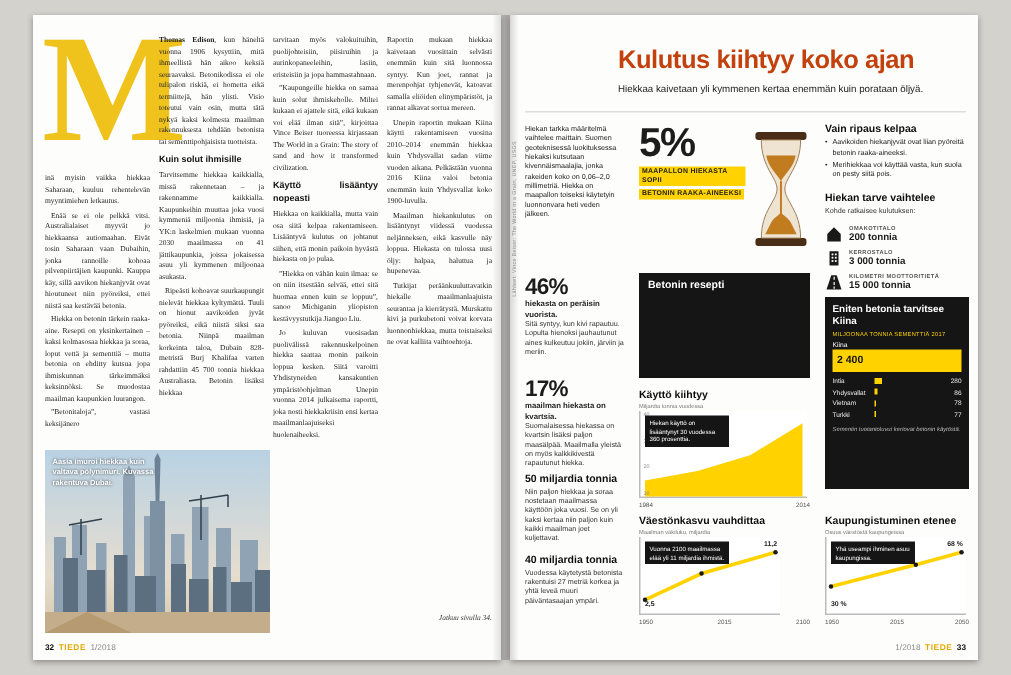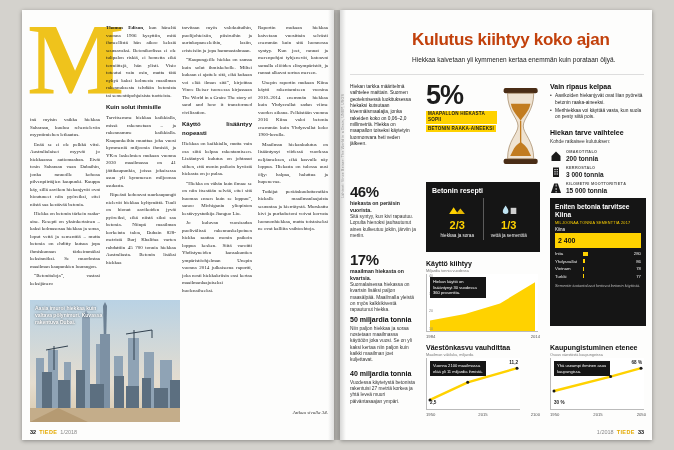--- a/index.html
+++ b/index.html
@@ -239,38 +239,20 @@
       <rect x="4" y="110" width="52" height="8" rx="3" fill="#4a2d16"></rect>
       <path d="M10,10 C10,38 26,48 26,60 C26,72 10,82 10,110 L50,110 C50,82 34,72 34,60 C34,48 50,38 50,10 Z" fill="rgba(222,196,160,0.45)" stroke="#9a7b55" stroke-width="1"></path>
       <path d="M15,26 L45,26 C43,38 33,46 30,52 C27,46 17,38 15,26 Z" fill="#c27c20"></path>
       <rect x="29" y="52" width="2" height="42" fill="#c27c20"></rect>
       <path d="M14,106 L46,106 L40,94 C36,88 31,86 30,84 C29,86 24,88 20,94 Z" fill="#c27c20"></path>
     </svg>
   </div>
 
   <div class="recipe">
     <div class="recipe-title">Betonin resepti</div>
-    <div class="recipe-row">
-      <div class="recipe-cell">
-        <svg viewBox="0 0 14 8" width="16" height="9">
-          <path d="M0,8 L4,2 L8,8 Z" fill="#ffd200"></path>
-            <path d="M6,8 L10,3 L14,8 Z" fill="#e6b800"></path>
-        </svg>
-        <div class="recipe-frac">2/3</div>
-        <div class="recipe-lab">hiekkaa ja soraa</div>
-      </div>
-      <div class="recipe-cell">
-        <svg viewBox="0 0 14 8" width="16" height="9">
-          <path d="M4,0.5 C5.5,2.8 6.5,4.3 6.5,5.6 A2.5,2.3 0 1 1 1.5,5.6 C1.5,4.3 2.5,2.8 4,0.5 Z" fill="#bfe3f2"></path>
-          <rect x="8.5" y="2.5" width="5" height="5.5" fill="#cfcfcf"></rect>
-        </svg>
-        <div class="recipe-frac">1/3</div>
-        <div class="recipe-lab">vettä ja sementtiä</div>
-      </div>
-    </div>
   </div>
 
   <div class="chart-block use-chart">
     <div class="ig-h">Käyttö kiihtyy</div>
     <div class="chart-sub">Miljardia tonnia vuodessa</div>
     <div class="chart-frame">
       <svg width="112" height="58">
           <polygon points="3,57 3,46.4 38,40.04 73,29.439999999999998 108,8.239999999999995 108,57" fill="#ffd200"></polygon>
         </svg>
       <div class="yticks">

